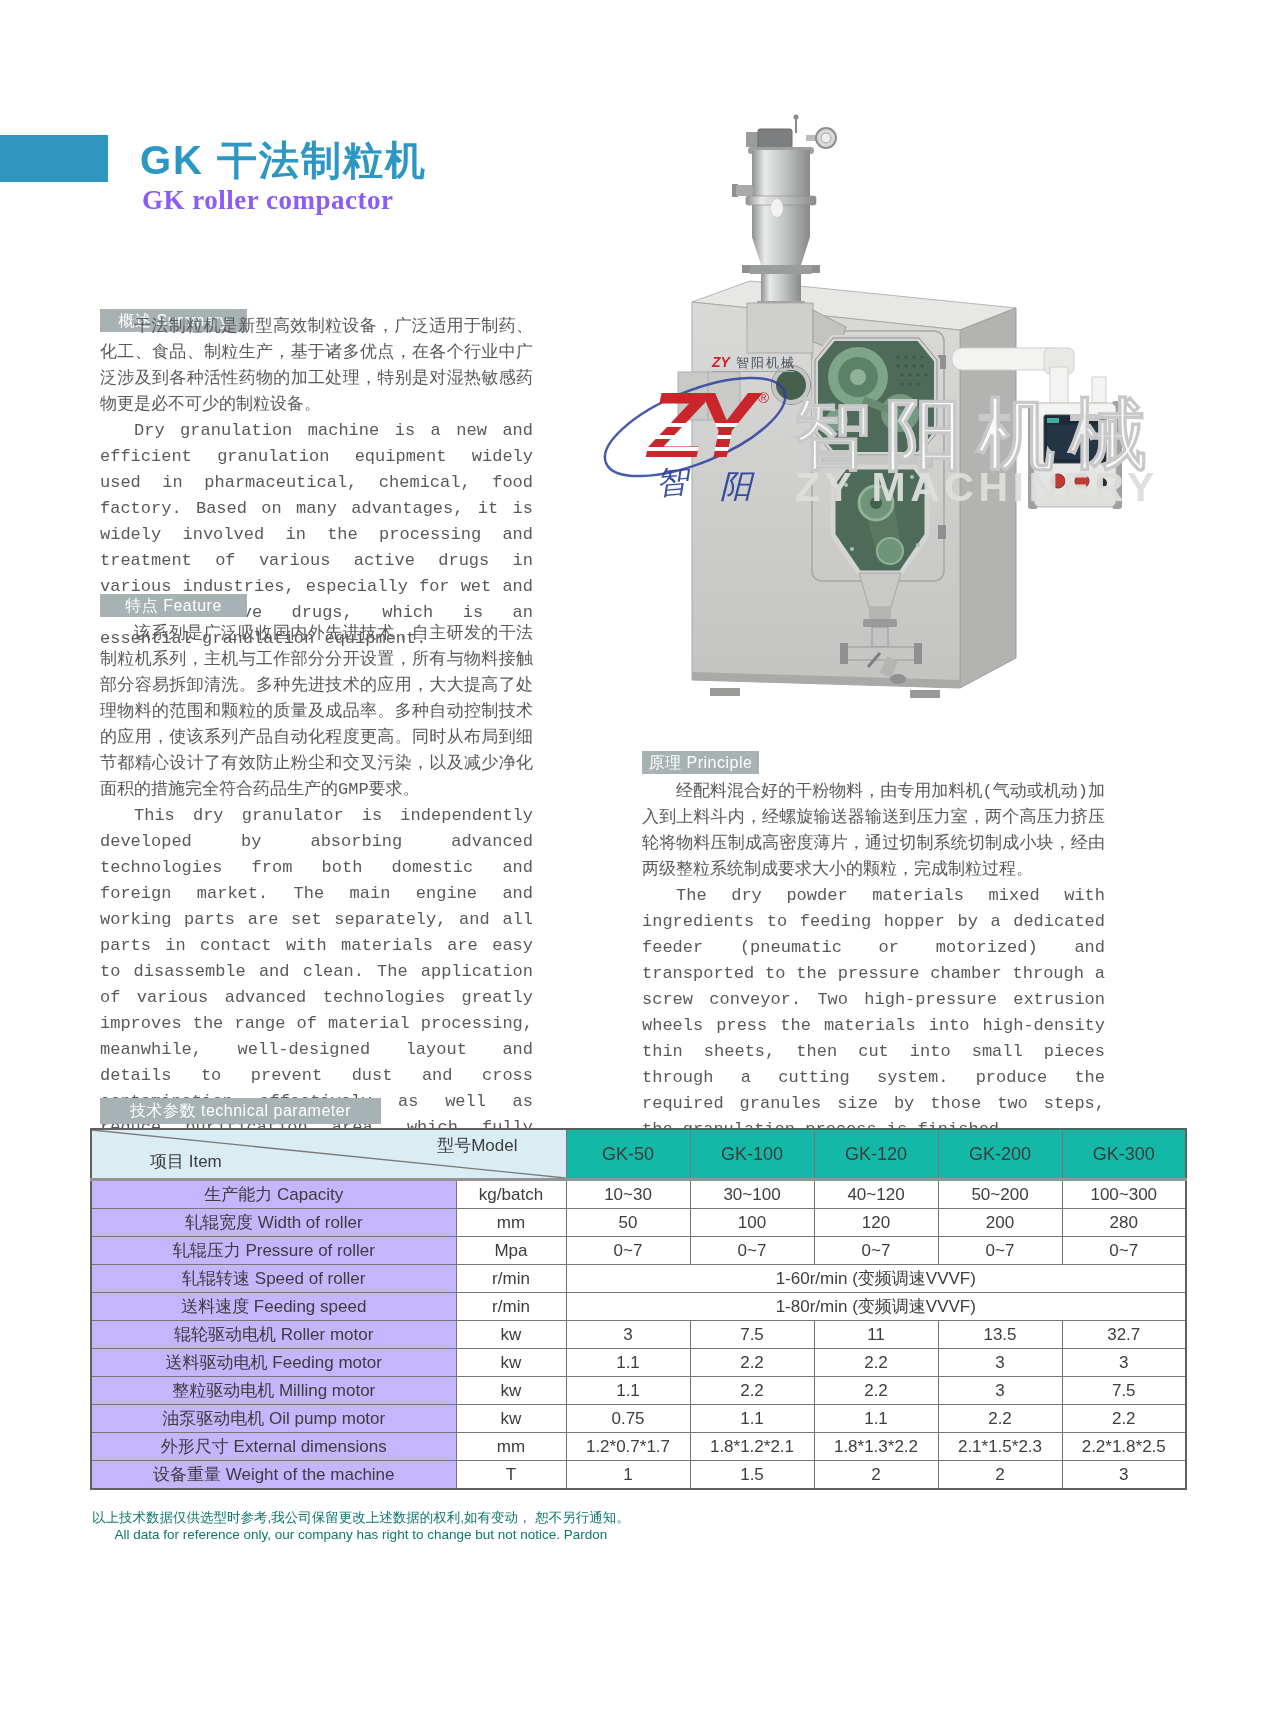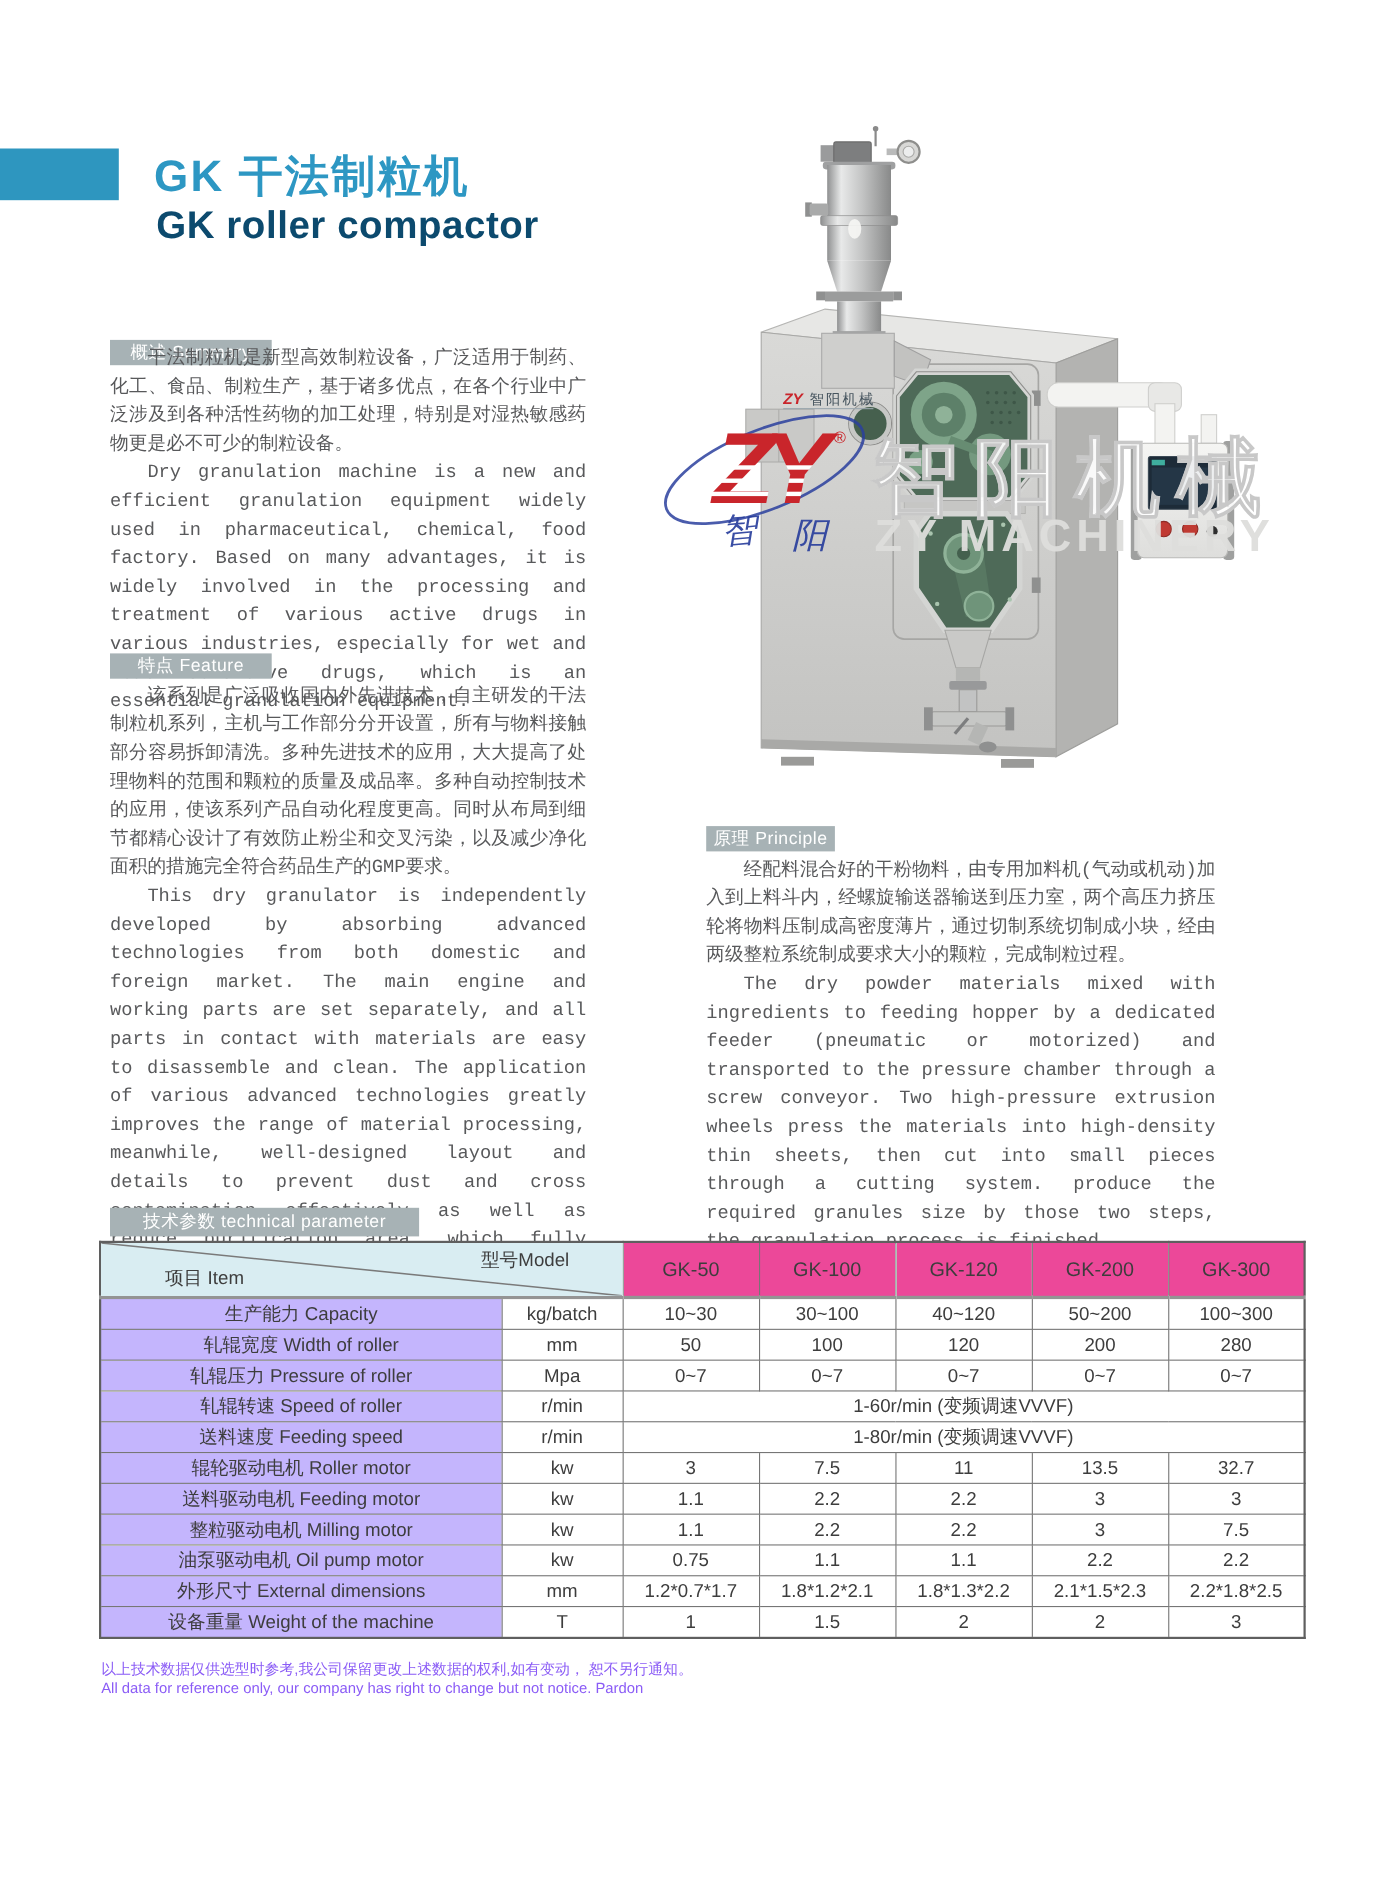--- a/index.html
+++ b/index.html
@@ -2,38 +2,38 @@
 <html><head>
 <meta charset="utf-8">
 <title>GK roller compactor</title>
 <style>
   html,body{margin:0;padding:0;background:#ffffff;}
   .page{position:relative;width:1273px;height:1718px;background:#fff;overflow:hidden;
         font-family:"Liberation Sans","DejaVu Sans",sans-serif;}
   .abs{position:absolute;}
   .blue-bar{background:#2e96bf;}
   .title-cn{color:#2d97c3;font-size:40px;font-weight:bold;letter-spacing:2px;white-space:nowrap;}
-  .title-en{color:#0c4a6e;font-size:35px;font-weight:bold;letter-spacing:0.5px;white-space:nowrap;}
+  .title-en{color:#8b5cf6;font-size:27px;font-weight:bold;letter-spacing:0.5px;white-space:nowrap;font-family:Liberation Serif, serif;}
   .badge{position:absolute;background:#a7b2b5;color:#ffffff;font-size:16px;text-align:center;
          height:23px;line-height:23px;letter-spacing:0.5px;}
   .col{position:absolute;font-size:17px;line-height:26px;color:#58595b;text-align:justify;}
   .col p{margin:0;text-indent:2em;font-family:Liberation Mono, monospace;}
   
   table.params{border-collapse:collapse;table-layout:fixed;width:1095px;
                font-size:17px;color:#3d3d3d;border:2px solid #5f5f5f;}
   table.params td{border:1px solid #767676;text-align:center;vertical-align:middle;
                   padding:0;height:27px;overflow:hidden;}
   tr.head td{height:48px;border-bottom:3px solid #949494;}
   td.corner{background:#d9edf2;position:relative;}
-  td.model{background:#ec4899;font-size:18px;}
+  td.model{background:#14b8a6;font-size:18px;}
   td.item{background:#c4b5fd;}
   .corner-svg{position:absolute;left:0;top:0;width:100%;height:100%;}
   .corner .model-label{position:absolute;top:4px;right:48px;font-size:17px;}
   .corner .item-label{position:absolute;bottom:5px;left:58px;font-size:17px;text-align:right;}
-  .footnote{position:absolute;font-size:13.5px;line-height:16.5px;color:#8b5cf6;}
+  .footnote{position:absolute;font-size:13.5px;line-height:16.5px;color:#0f766e;text-align:center;}
   .footnote div{white-space:nowrap;}
 </style>
 </head>
 <body>
 
 <div class="page">
 
   <div class="abs blue-bar" style="left:0;top:135;width:108px;height:47px;top:135px;"></div>
   <div class="abs title-cn" style="left:140px;top:133px;">GK 干法制粒机</div>
   <div class="abs title-en" style="left:142px;top:185px;">GK roller compactor</div>

